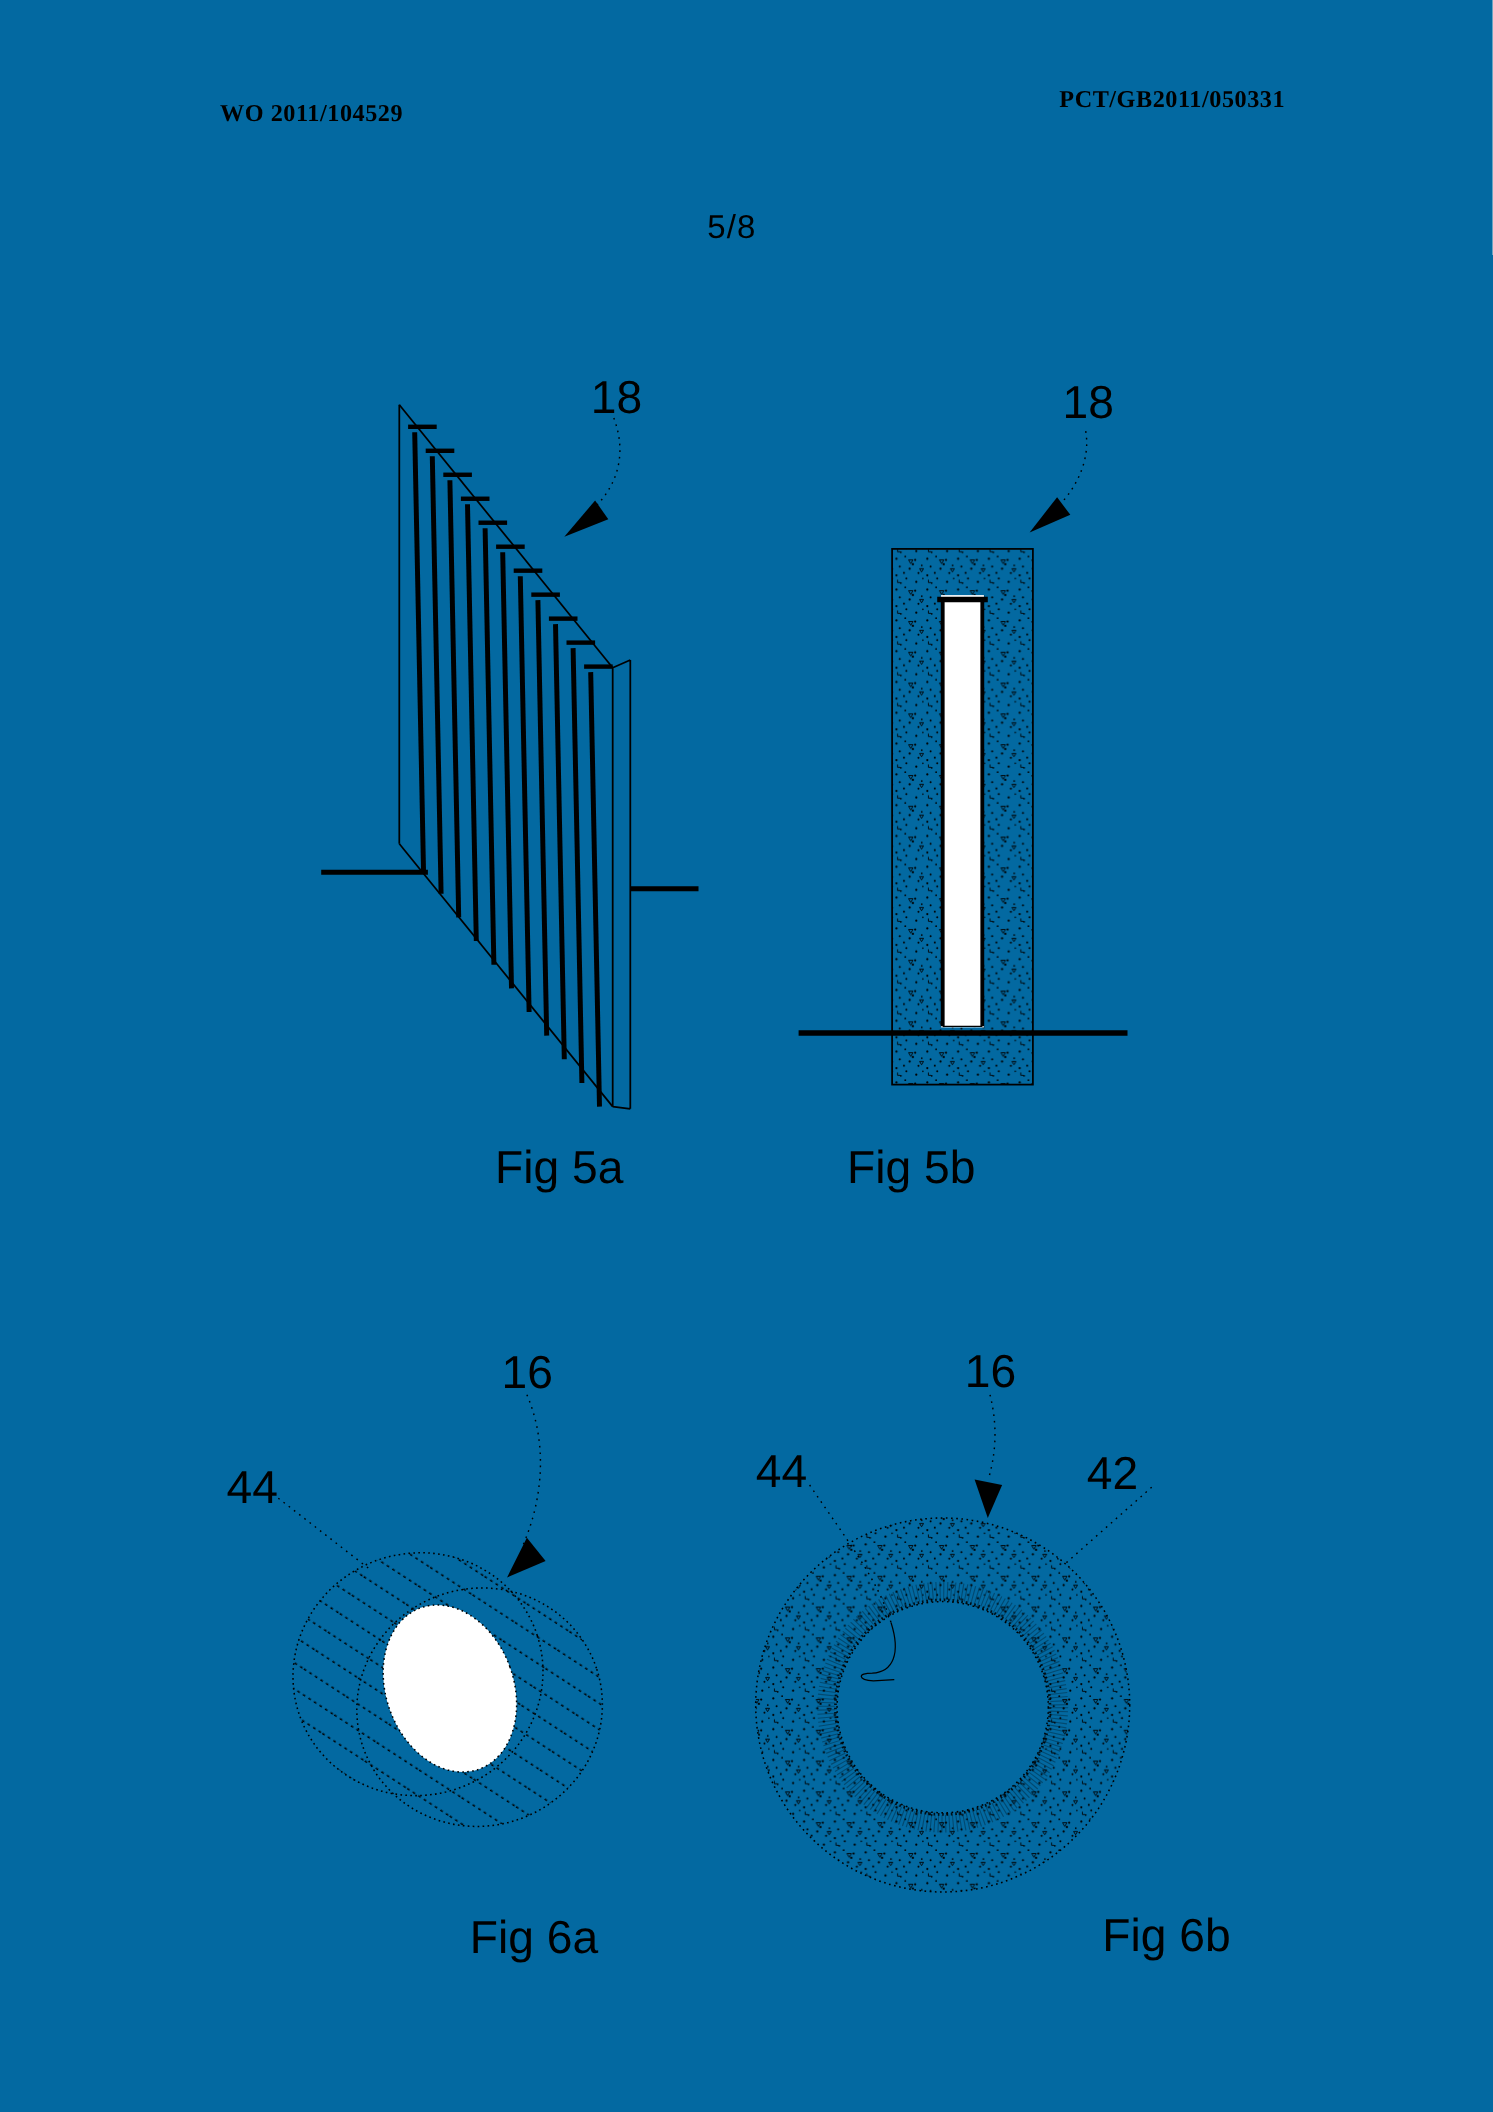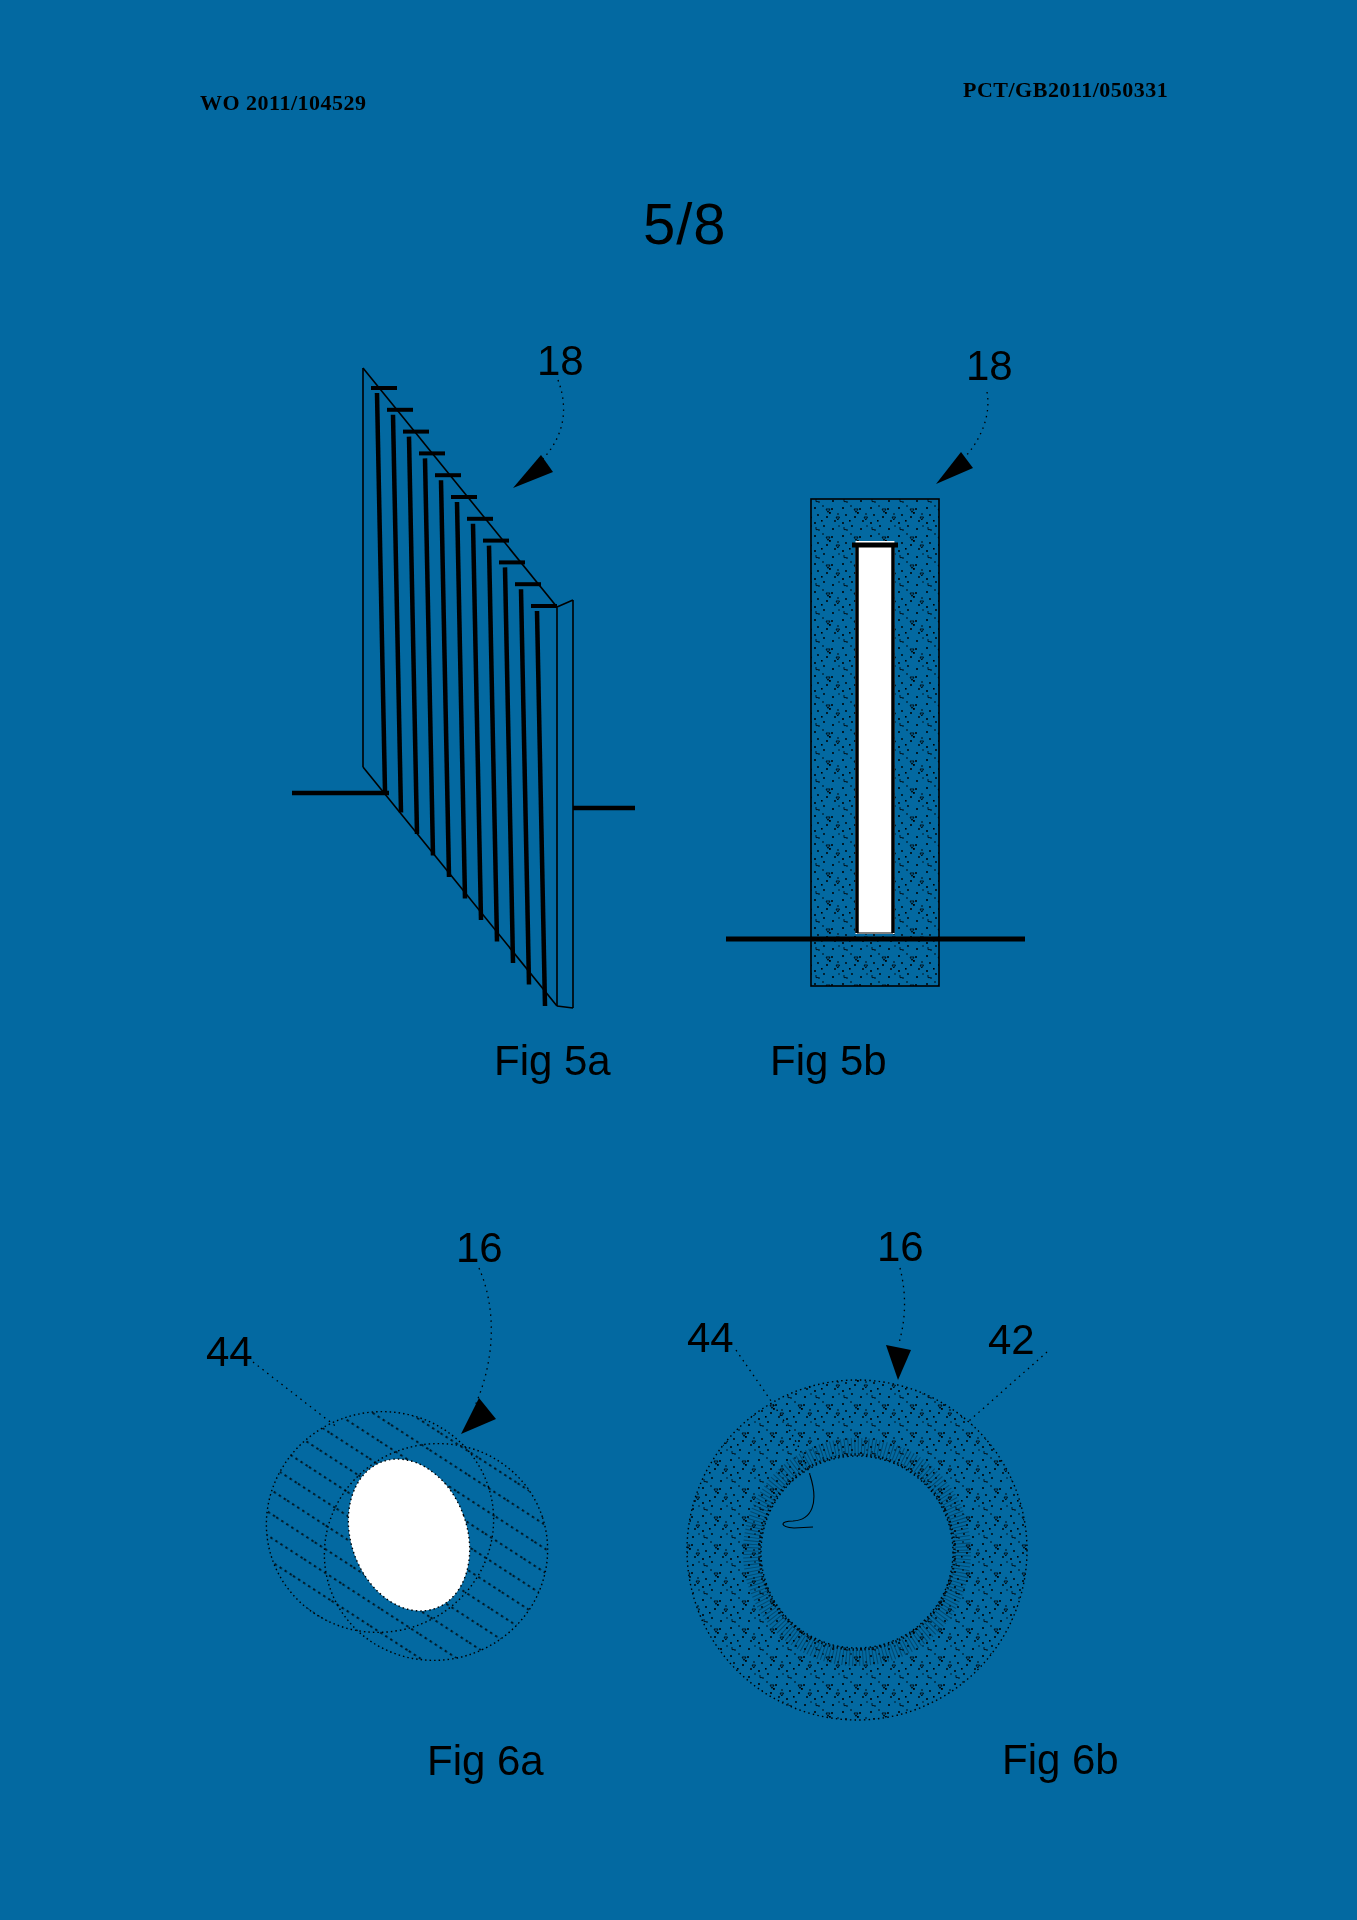--- a/index.html
+++ b/index.html
@@ -18,21 +18,21 @@
     font-weight:bold;
     font-size:22px;
     letter-spacing:.5px;
     white-space:nowrap;
   }
   .hdr-left{left:200px;top:90px;}
   .hdr-right{left:963px;top:77px;}
   .sheet-num{
     position:absolute;
     left:643px;top:190px;
-    font-size:58px;
+    font-size:30px;
     letter-spacing:1px;
   }
   .ref-label{
     position:absolute;
     font-size:42px;
     line-height:1;
     white-space:nowrap;
     text-align:right;
   }
   .fig-caption{
@@ -173,18 +173,18 @@
   </svg>
 
   <div class="ref-label" style="left:537px;top:340px;">18</div>
   <div class="ref-label" style="left:966px;top:345px;">18</div>
   <div class="ref-label" style="left:456px;top:1227px;">16</div>
   <div class="ref-label" style="left:206px;top:1331px;">44</div>
   <div class="ref-label" style="left:877px;top:1226px;">16</div>
   <div class="ref-label" style="left:687px;top:1317px;">44</div>
   <div class="ref-label" style="left:988px;top:1319px;">42</div>
 
-  <div class="fig-caption" style="left:450px;top:1040px;margin-left:44px;">Fig 5a</div>
+  <div class="fig-caption" style="left:450px;top:1040px;">Fig 5a</div>
   <div class="fig-caption" style="left:770px;top:1040px;">Fig 5b</div>
   <div class="fig-caption" style="left:427px;top:1740px;">Fig 6a</div>
   <div class="fig-caption" style="left:1002px;top:1739px;">Fig 6b</div>
 
 </div>
 
 </body></html>

